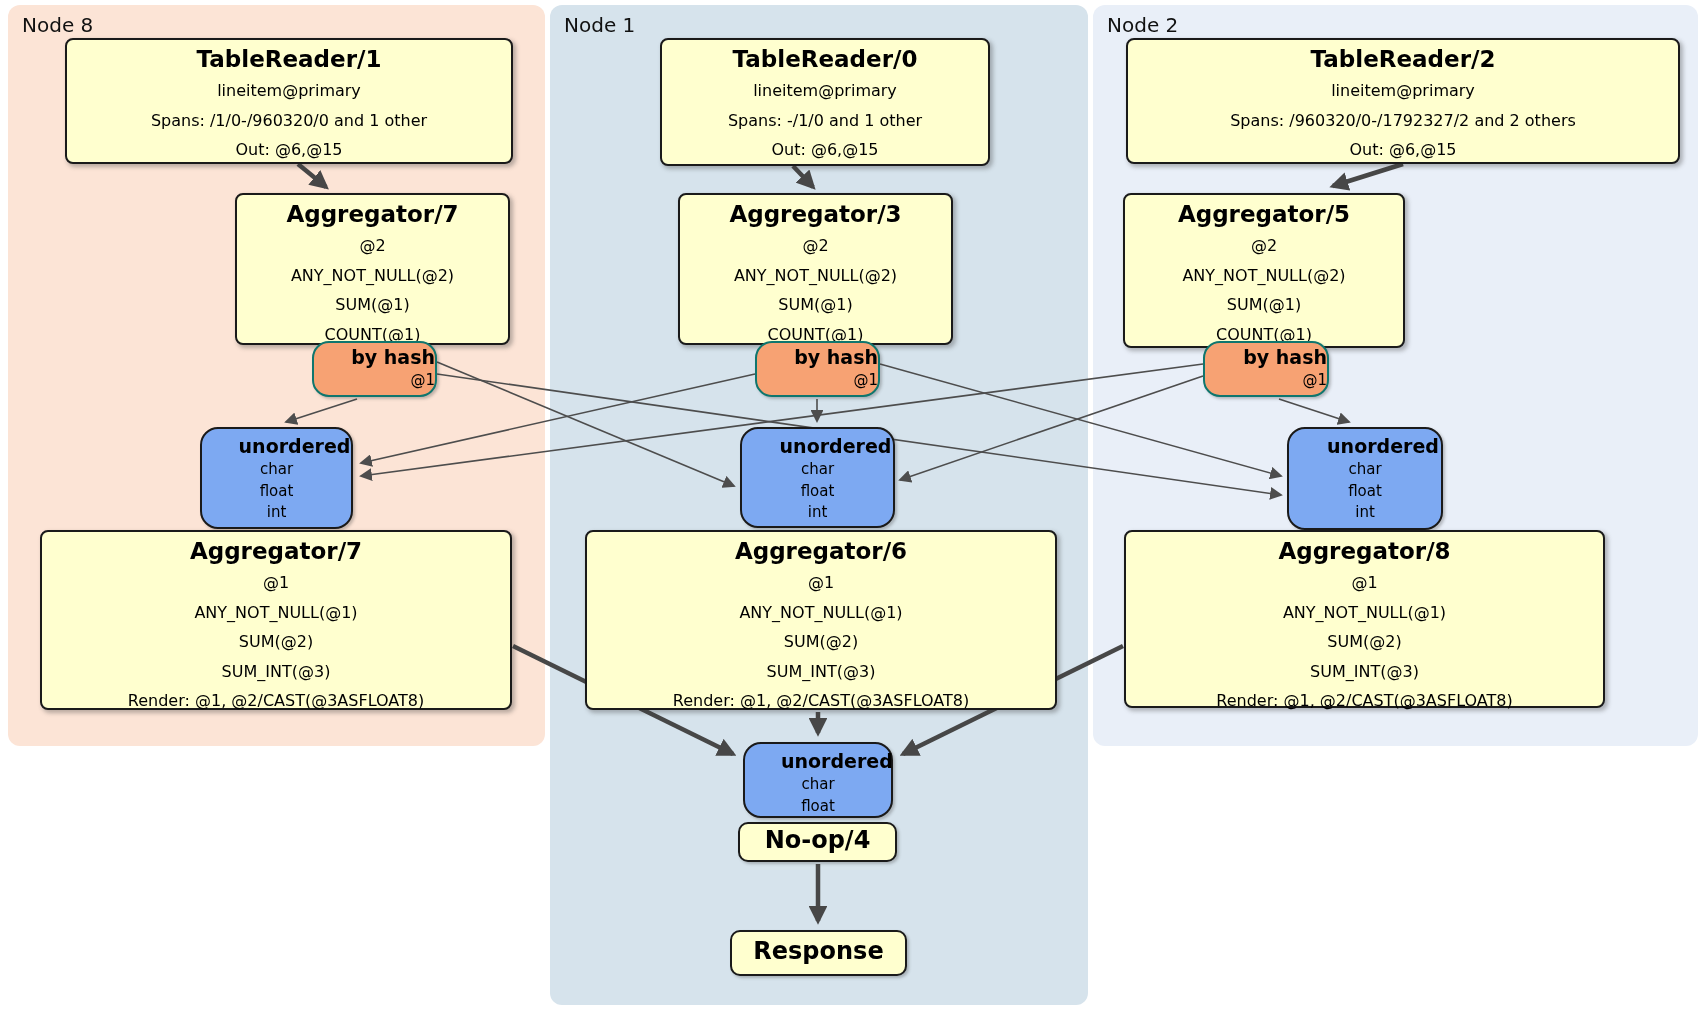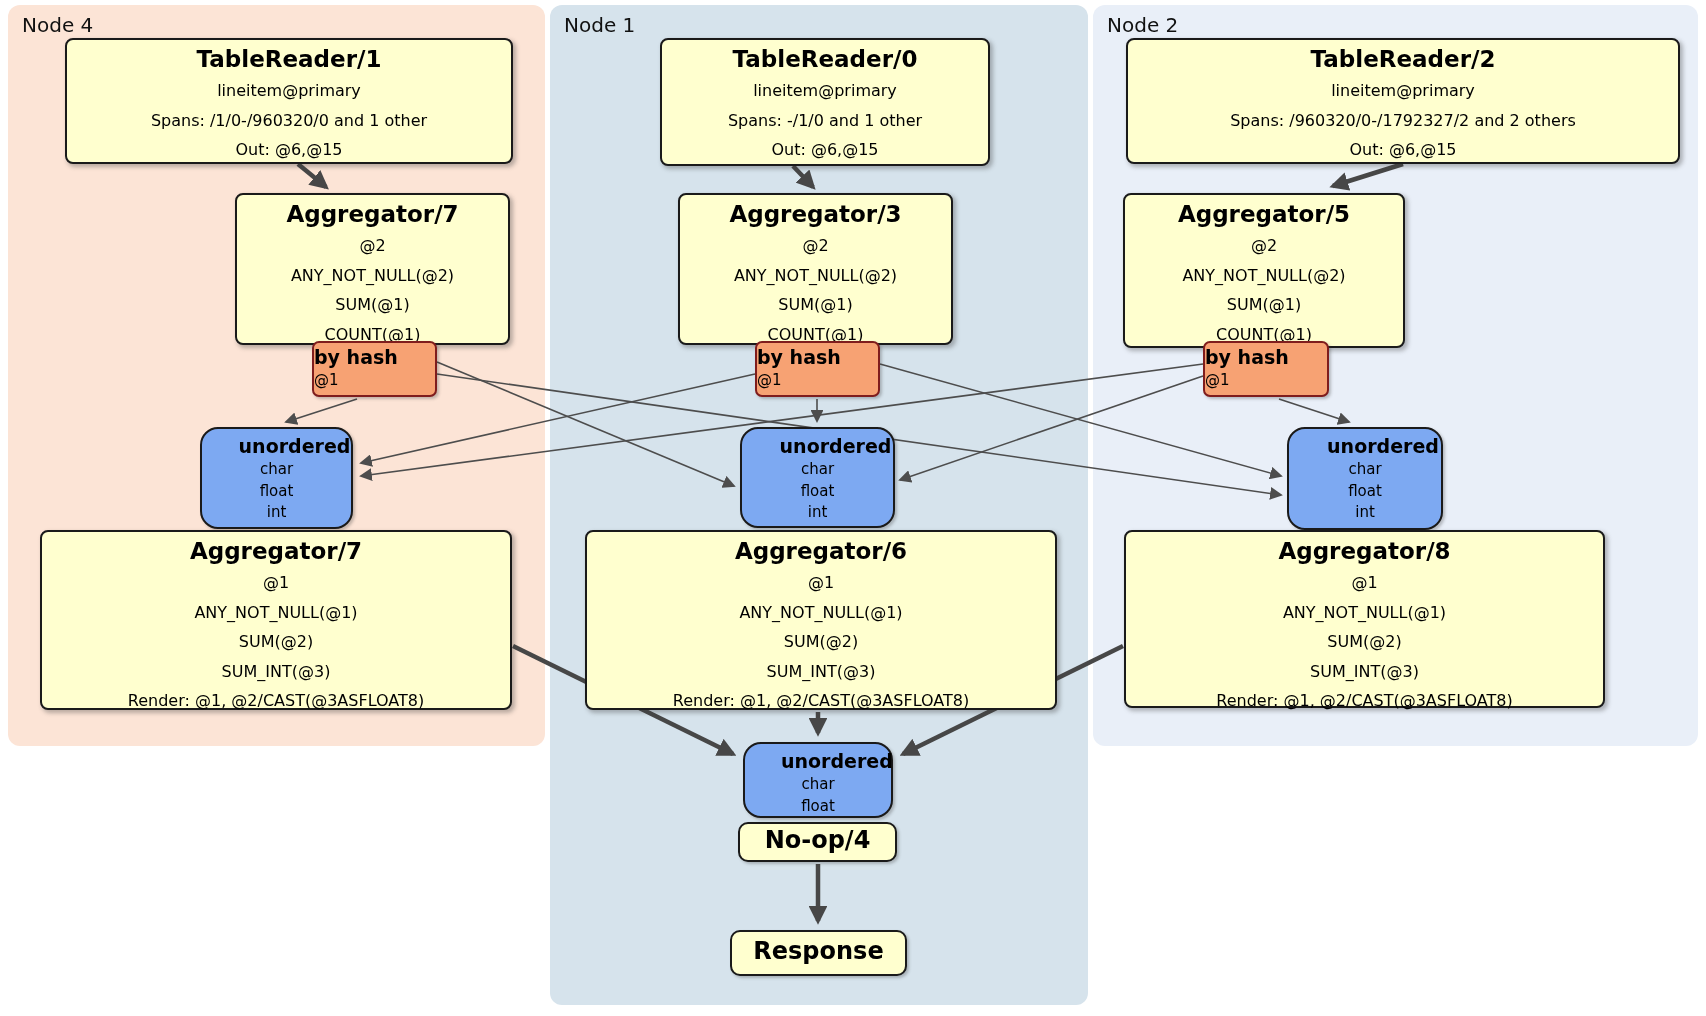--- a/index.html
+++ b/index.html
@@ -10,22 +10,22 @@
   .region-label{position:absolute;left:14px;top:8px;font-size:20px;color:#111;white-space:nowrap;}
 
   #edge-layer{position:absolute;left:0;top:0;width:1706px;height:1016px;pointer-events:none;}
 
   .pbox{position:absolute;background:#ffffcf;border:2px solid #1a1a1a;border-radius:8px;
         text-align:center;box-sizing:border-box;padding-top:3px;
         box-shadow:2.5px 2.5px 4px rgba(60,60,60,0.35);}
   .ptitle{font-weight:bold;font-size:23px;line-height:33px;color:#000;white-space:nowrap;}
   .pline{font-size:16px;line-height:29.5px;color:#000;white-space:nowrap;}
 
-  .router{position:absolute;background:#f7a273;border:2px solid #7f1d1d;border-radius:7px;
-          text-align:left;box-sizing:border-box;padding-top:2px;
+  .router{position:absolute;background:#f7a273;border:2px solid #0f766e;border-radius:17px;
+          text-align:right;box-sizing:border-box;padding-top:2px;
           box-shadow:2px 2px 3px rgba(60,60,60,0.3);}
   .router .rtitle{font-weight:bold;font-size:19px;line-height:25px;color:#000;}
   .router .rline{font-size:15px;line-height:20px;color:#000;}
 
   .sync{position:absolute;background:#7da9f2;border:2px solid #1a1a1a;border-radius:18px;
         text-align:center;box-sizing:border-box;padding-top:5px;
         box-shadow:2px 2px 3px rgba(60,60,60,0.3);}
   .sync .stitle{font-weight:bold;font-size:19px;line-height:25px;color:#000;padding-left:36px;}
   .sync .sline{font-size:15px;line-height:21.5px;color:#000;}
 
@@ -33,21 +33,21 @@
         text-align:center;box-sizing:border-box;
         box-shadow:2px 2px 3px rgba(60,60,60,0.3);}
   .terminal .ttitle{font-weight:bold;font-size:24px;color:#000;}
 </style>
 </head>
 <body>
 
 <div id="canvas">
 
   <div class="region" id="region-node3" style="left:8px;top:5px;width:537px;height:741px;background:#fce4d6;">
-    <span class="region-label">Node 4</span>
+    <span class="region-label">Node 8</span>
   </div>
   <div class="region" id="region-node1" style="left:550px;top:5px;width:538px;height:1000px;background:#d6e3ec;">
     <span class="region-label">Node 1</span>
   </div>
   <div class="region" id="region-node2" style="left:1093px;top:5px;width:605px;height:741px;background:#e9eff8;">
     <span class="region-label">Node 2</span>
   </div>
 
   <svg id="edge-layer" viewBox="0 0 1706 1016">
     <defs>

